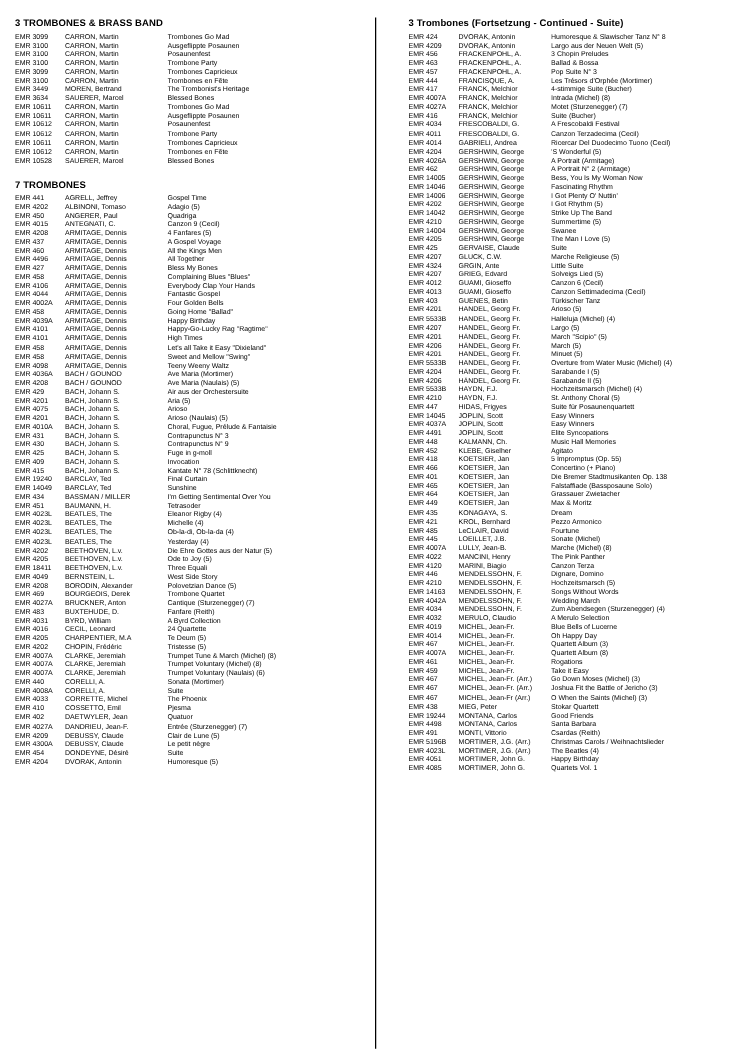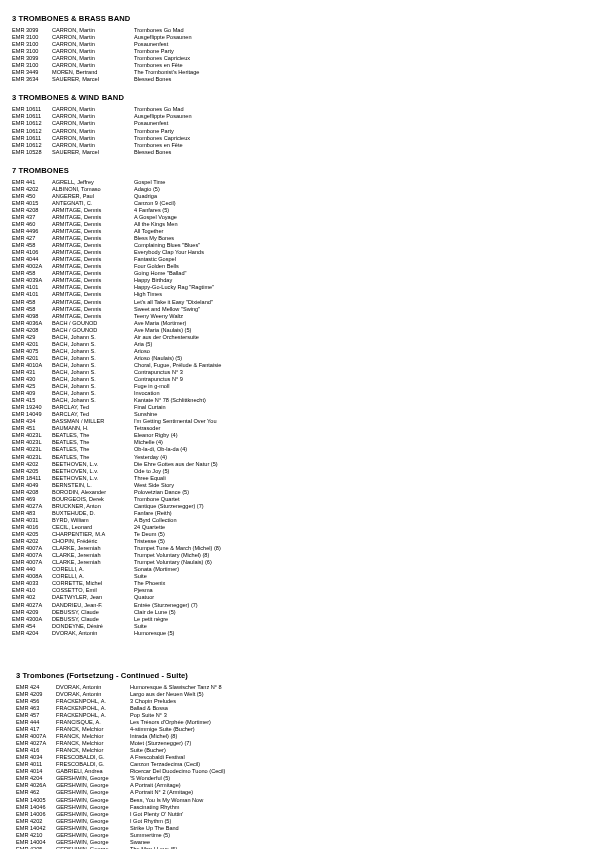--- a/index.html
+++ b/index.html
@@ -18,21 +18,20 @@
   .page {
     position: absolute;
     left: 0; top: 0;
     width: 600px;
     height: 849px;
     box-sizing: border-box;
     padding: 14px 12px 10px 12px;
   }
   .columns {
     display: flex;
-    flex-direction: column;
     width: 100%;
     height: 100%;
     box-sizing: border-box;
     gap: 17px;
   }
   .col {
     box-sizing: border-box;
   }
   .col-left {
     width: 289px;
@@ -124,21 +123,20 @@
               <td class="c-title">The Trombonist's Heritage</td>
             </tr>
           <tr>
               <td class="c-code">EMR 3634</td>
               <td class="c-comp">SAUERER, Marcel</td>
               <td class="c-title">Blessed Bones</td>
             </tr>
         </tbody>
       </table>
 
-      <div class="section-title spaced">3 TROMBONES &amp; WIND BAND</div>
       <table class="listing">
         <tbody>
           <tr>
               <td class="c-code">EMR 10611</td>
               <td class="c-comp">CARRON, Martin</td>
               <td class="c-title">Trombones Go Mad</td>
             </tr>
           <tr>
               <td class="c-code">EMR 10611</td>
               <td class="c-comp">CARRON, Martin</td>

